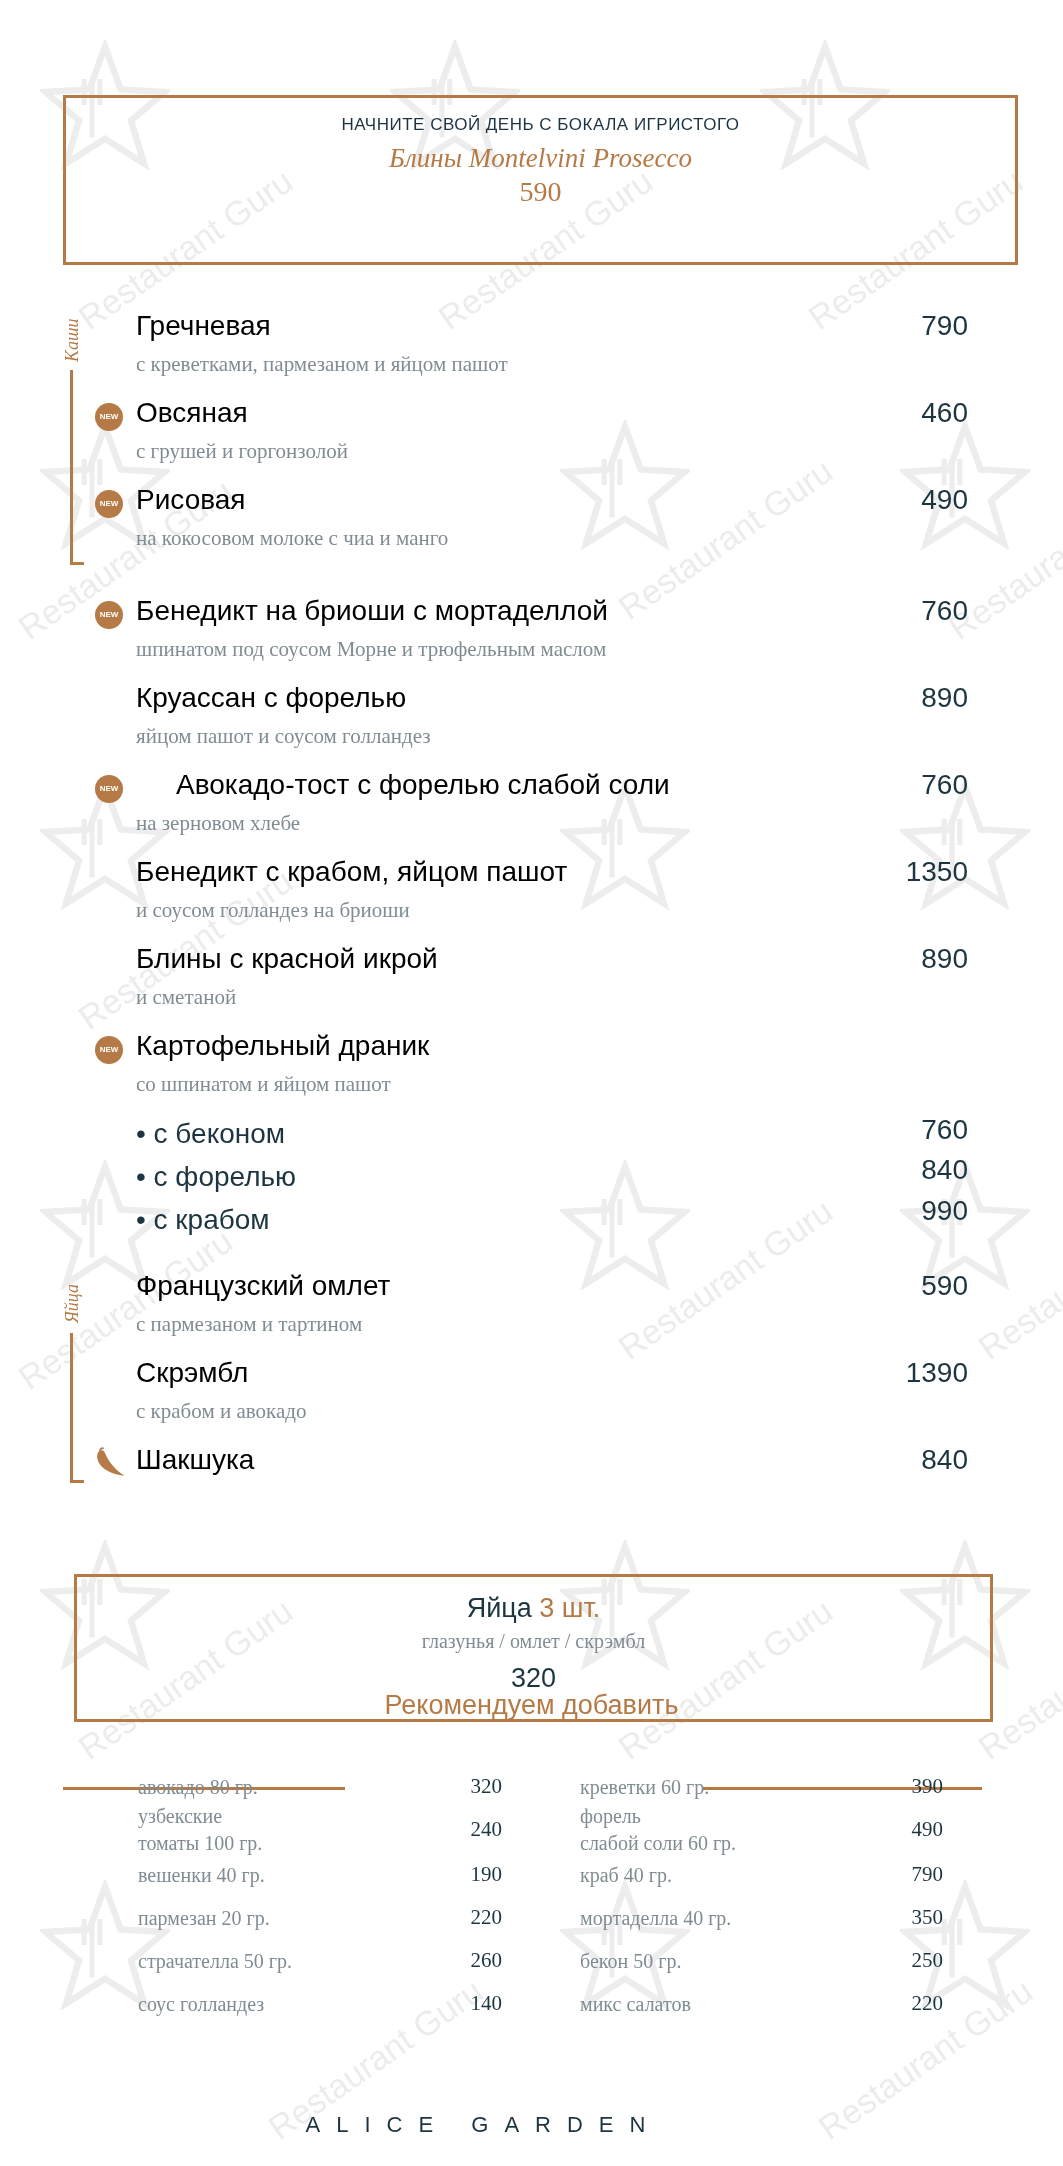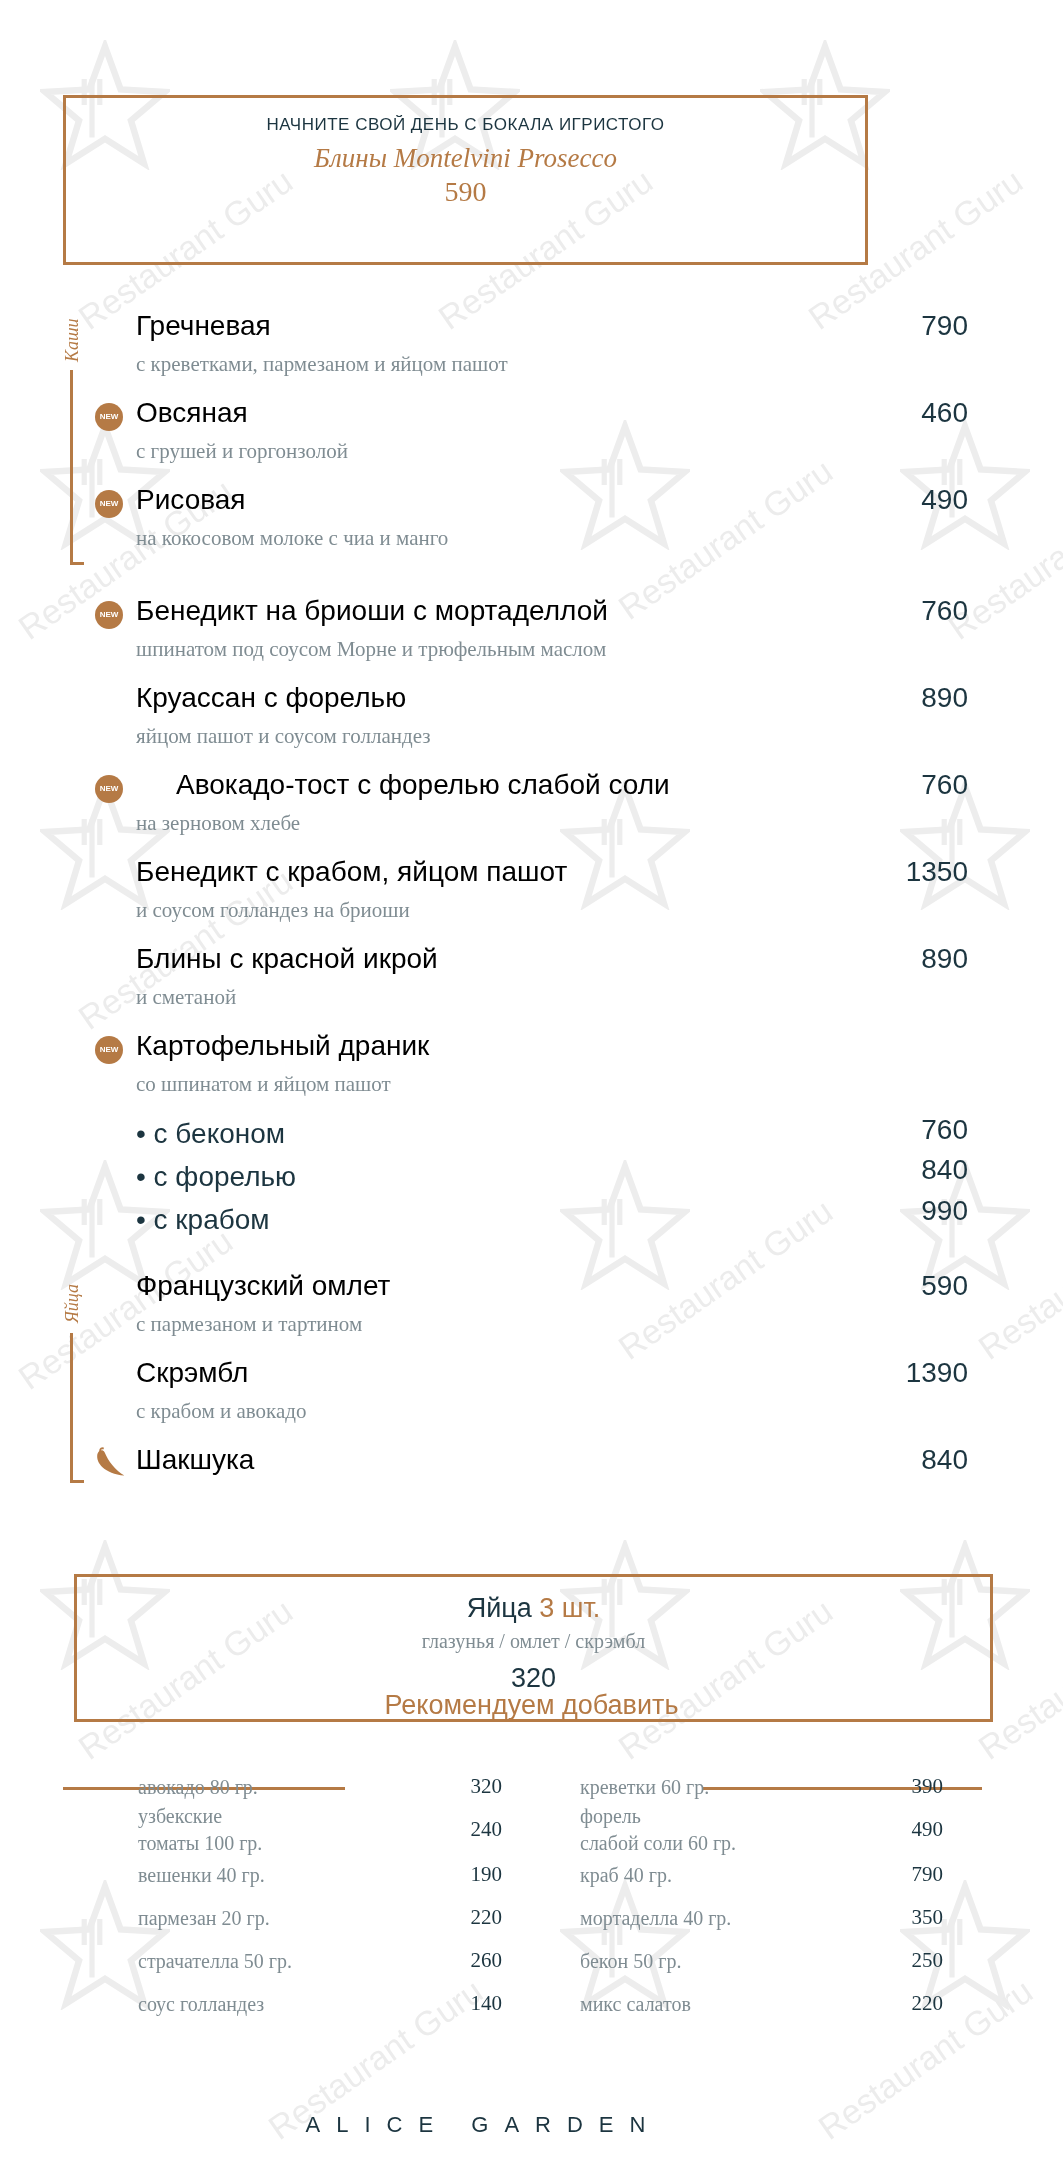--- a/index.html
+++ b/index.html
@@ -6,21 +6,21 @@
     html, body { width: 1063px; height: 2166px; background: #ffffff; overflow: hidden; }
     body { position: relative; font-family: "Liberation Serif", "DejaVu Serif", serif; color: #1c3540; }
 
     
     .wm { position: absolute; color: #ececec; font-family: "Liberation Sans", sans-serif; font-size: 34px; transform: rotate(-35deg); pointer-events: none; white-space: nowrap; z-index: 0; }
     .wm-star { position: absolute; width: 130px; height: 130px; pointer-events: none; z-index: 0; }
 
     .layer { position: absolute; left: 0; top: 0; width: 1063px; height: 2166px; z-index: 1; }
 
     
-    .promo { position: absolute; left: 63px; top: 95px; width: 805px; height: 170px; border: 3px solid #b57a45; text-align: center; }
+    .promo { position: absolute; left: 63px; top: 95px; width: 955px; height: 170px; border: 3px solid #b57a45; text-align: center; }
     .promo .kicker { margin-top: 17px; font-family: "Liberation Sans", sans-serif; font-size: 17px; letter-spacing: 0.5px; color: #1c3540; }
     .promo .name { margin-top: 8px; font-style: italic; font-size: 27px; color: #b57a45; }
     .promo .price { margin-top: 2px; font-size: 28px; color: #b57a45; }
     .promo .note { margin-top: 0px; font-style: italic; font-size: 18px; color: #b57a45; }
 
     
     .side-label { position: absolute; font-style: italic; font-size: 18px; color: #b57a45; transform: rotate(-90deg); transform-origin: left top; white-space: nowrap; }
     .side-line { position: absolute; background: #b57a45; }
 
     

